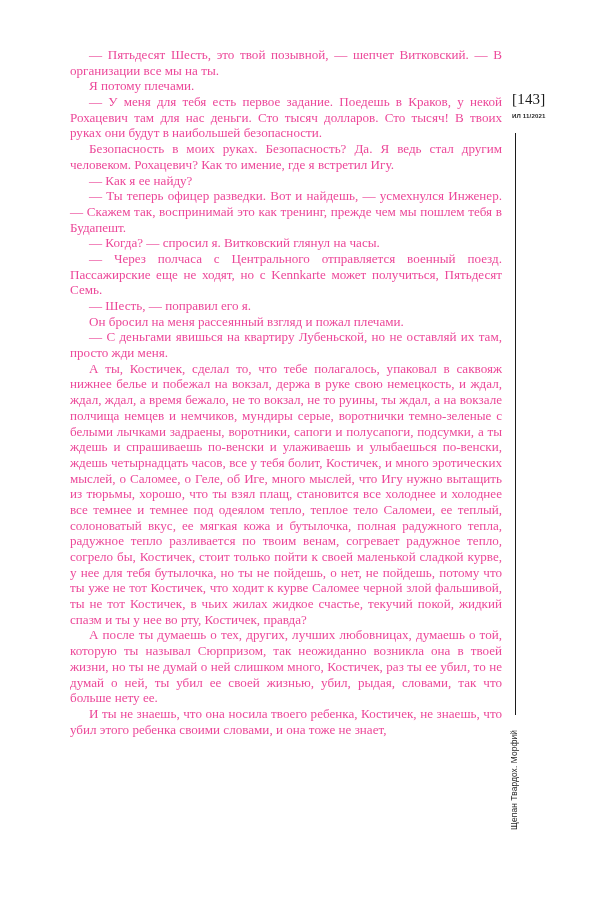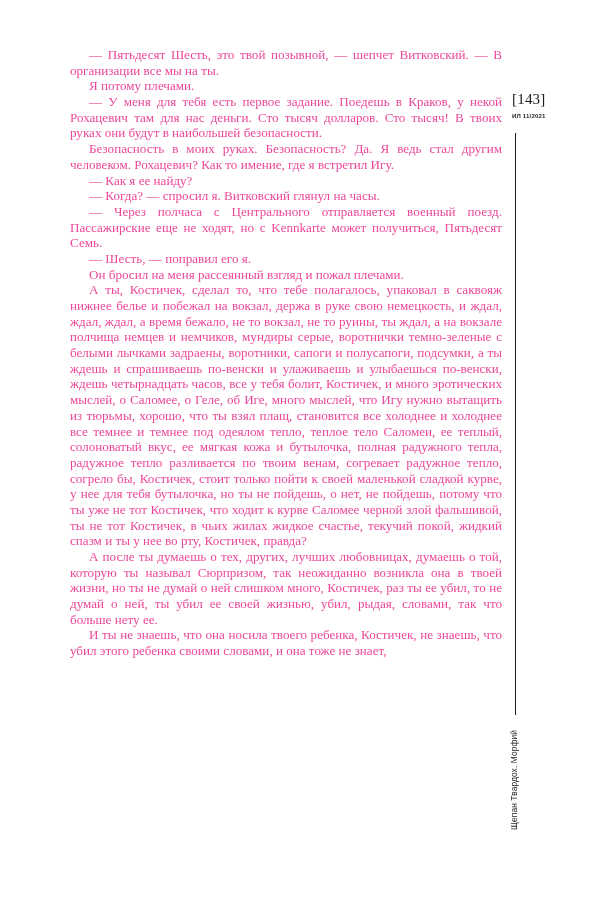--- a/index.html
+++ b/index.html
@@ -108,24 +108,26 @@
 <body>
 
 <div id="page">
 
   <div id="text-column">
       <p class="para">— Пятьдесят Шесть, это твой позывной, — шепчет Витковский. — В организации все мы на ты.</p>
       <p class="para">Я потому плечами.</p>
       <p class="para">— У меня для тебя есть первое задание. Поедешь в Краков, у некой Рохацевич там для нас деньги. Сто тысяч долларов. Сто тысяч! В твоих руках они будут в наибольшей безопасности.</p>
       <p class="para">Безопасность в моих руках. Безопасность? Да. Я ведь стал другим человеком. Рохацевич? Как то имение, где я встретил Игу.</p>
       <p class="para">— Как я ее найду?</p>
+      <p class="para">— Ты теперь офицер разведки. Вот и найдешь, — усмехнулся Инженер. — Скажем так, воспринимай это как тренинг, прежде чем мы пошлем тебя в Будапешт.</p>
       <p class="para">— Когда? — спросил я. Витковский глянул на часы.</p>
       <p class="para">— Через полчаса с Центрального отправляется военный поезд. Пассажирские еще не ходят, но с Kennkarte может получиться, Пятьдесят Семь.</p>
       <p class="para">— Шесть, — поправил его я.</p>
       <p class="para">Он бросил на меня рассеянный взгляд и пожал плечами.</p>
+      <p class="para">— С деньгами явишься на квартиру Лубеньской, но не оставляй их там, просто жди меня.</p>
       <p class="para">А ты, Костичек, сделал то, что тебе полагалось, упаковал в саквояж нижнее белье и побежал на вокзал, держа в руке свою немецкость, и ждал, ждал, ждал, а время бежало, не то вокзал, не то руины, ты ждал, а на вокзале полчища немцев и немчиков, мундиры серые, воротнички темно-зеленые с белыми лычками задраены, воротники, сапоги и полусапоги, подсумки, а ты ждешь и спрашиваешь по-венски и улаживаешь и улыбаешься по-венски, ждешь четырнадцать часов, все у тебя болит, Костичек, и много эротических мыслей, о Саломее, о Геле, об Иге, много мыслей, что Игу нужно вытащить из тюрьмы, хорошо, что ты взял плащ, становится все холоднее и холоднее все темнее и темнее под одеялом тепло, теплое тело Саломеи, ее теплый, солоноватый вкус, ее мягкая кожа и бутылочка, полная радужного тепла, радужное тепло разливается по твоим венам, согревает радужное тепло, согрело бы, Костичек, стоит только пойти к своей маленькой сладкой курве, у нее для тебя бутылочка, но ты не пойдешь, о нет, не пойдешь, потому что ты уже не тот Костичек, что ходит к курве Саломее черной злой фальшивой, ты не тот Костичек, в чьих жилах жидкое счастье, текучий покой, жидкий спазм и ты у нее во рту, Костичек, правда?</p>
       <p class="para">А после ты думаешь о тех, других, лучших любовницах, думаешь о той, которую ты называл Сюрпризом, так неожиданно возникла она в твоей жизни, но ты не думай о ней слишком много, Костичек, раз ты ее убил, то не думай о ней, ты убил ее своей жизнью, убил, рыдая, словами, так что больше нету ее.</p>
       <p class="para">И ты не знаешь, что она носила твоего ребенка, Костичек, не знаешь, что убил этого ребенка своими словами, и она тоже не знает,</p>
     </div>
 
   <div id="folio">
     <div id="folio-number">[143]</div>
     <div id="folio-issue">ИЛ 11/2021</div>
   </div>
 

